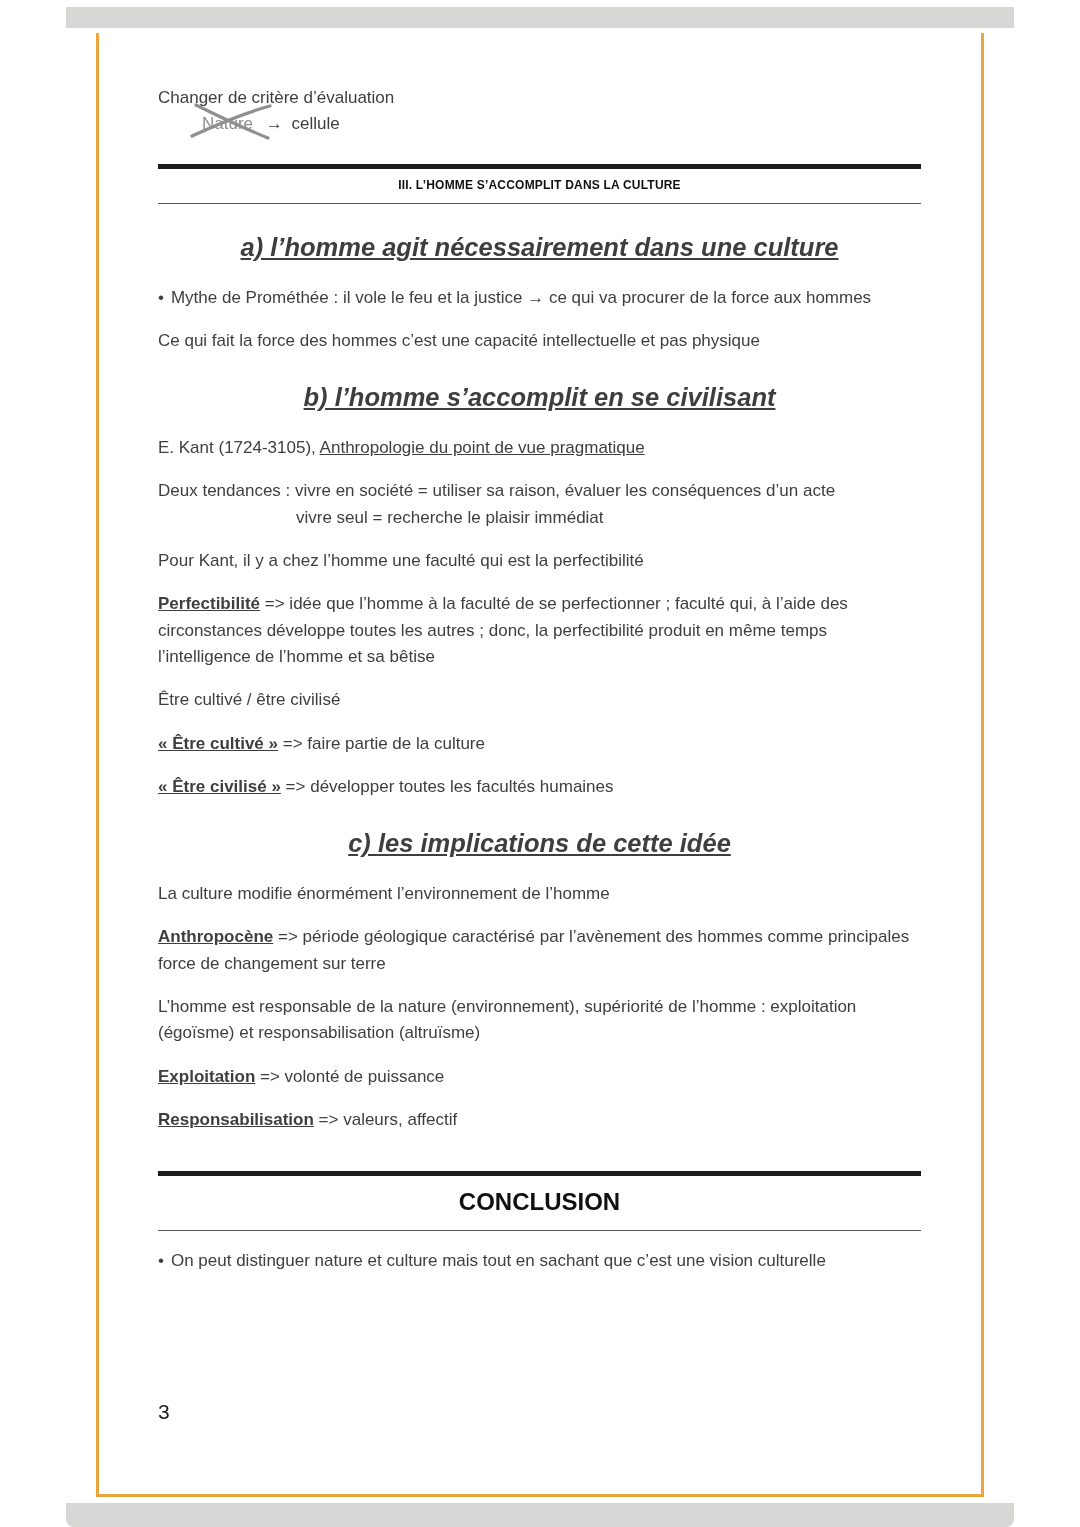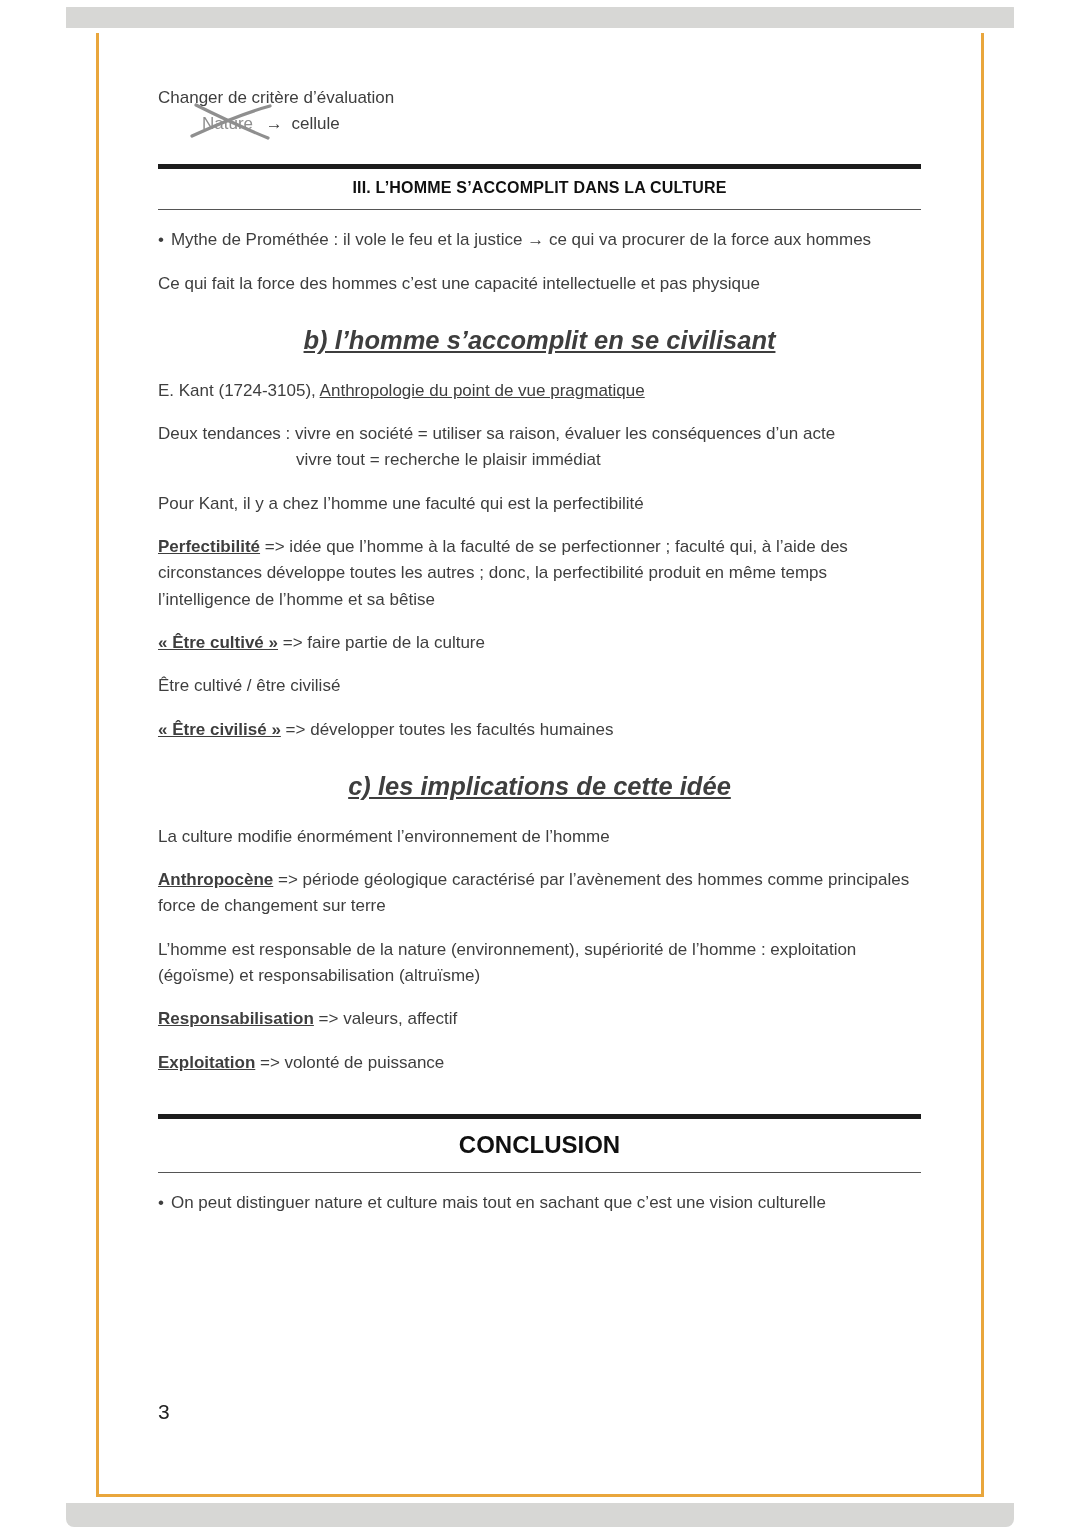--- a/index.html
+++ b/index.html
@@ -50,21 +50,21 @@
     width: 86px; height: 38px;
     pointer-events: none;
   }
   .arrow { margin: 0 4px; color: #3e3e3e; }
 
   .rule-thick { height: 5px; background: #1c1c1c; }
   .rule-thin { height: 1px; background: #555555; }
   .section-title {
     text-align: center;
     font-weight: bold;
-    font-size: 16px;
+    font-size: 12px;
     color: #101010;
     padding: 7px 0 9px 0;
     margin: 0;
     letter-spacing: 0.2px;
   }
   .subheading {
     text-align: center;
     font-style: italic;
     text-decoration: underline;
     margin: 24px 0 16px 0;
@@ -116,55 +116,56 @@
           </span>
           <span class="arrow">→</span>
           <span>cellule</span>
         </p>
       </div>
 
       <div class="rule-thick"></div>
       <h1 class="section-title">III. L’HOMME S’ACCOMPLIT DANS LA CULTURE</h1>
       <div class="rule-thin"></div>
 
+      <h2 class="subheading">a) l’homme agit nécessairement dans une culture</h2>
 
 
       <p class="para"><span class="dot">•</span><span>Mythe de Prométhée : il vole le feu et la justice → ce qui va procurer de la force aux hommes</span></p>
 
       <p class="para">Ce qui fait la force des hommes c’est une capacité intellectuelle et pas physique</p>
 
 
       <h2 class="subheading">b) l’homme s’accomplit en se civilisant</h2>
 
       <p class="para"><span>E. Kant (1724-3105), </span><span class="u">Anthropologie du point de vue pragmatique</span></p>
 
       <p class="para"><span>Deux tendances : </span><span>vivre en société = utiliser sa raison, évaluer les conséquences d’un acte</span><br>
-        <span class="indent2">vivre tout = recherche le plaisir immédiat</span></p>
+        <span class="indent2">vivre seul = recherche le plaisir immédiat</span></p>
 
       <p class="para">Pour Kant, il y a chez l’homme une faculté qui est la perfectibilité</p>
 
       <p class="para"><span class="term-bi">Perfectibilité</span><span> =&gt; idée que l’homme à la faculté de se perfectionner ; faculté qui, à l’aide des circonstances développe toutes les autres ; donc, la perfectibilité produit en même temps l’intelligence de l’homme et sa bêtise</span></p>
 
+      <p class="para">Être cultivé / être civilisé</p>
+
       <p class="para"><span class="term-bi">« Être cultivé »</span><span> =&gt; faire partie de la culture</span></p>
-
-      <p class="para">Être cultivé / être civilisé</p>
 
       <p class="para"><span class="term-bi">« Être civilisé »</span><span> =&gt; développer toutes les facultés humaines</span></p>
 
       <h2 class="subheading">c) les implications de cette idée</h2>
 
       <p class="para">La culture modifie énormément l’environnement de l’homme</p>
 
       <p class="para"><span class="term-bi">Anthropocène</span><span> =&gt; période géologique caractérisé par l’avènement des hommes comme principales force de changement sur terre</span></p>
 
       <p class="para">L’homme est responsable de la nature (environnement), supériorité de l’homme : exploitation (égoïsme) et responsabilisation (altruïsme)</p>
 
+      <p class="para"><span class="term-b">Exploitation</span><span> =&gt; volonté de puissance</span></p>
+
       <p class="para"><span class="term-b">Responsabilisation</span><span> =&gt; valeurs, affectif</span></p>
-
-      <p class="para"><span class="term-b">Exploitation</span><span> =&gt; volonté de puissance</span></p>
 
       <div class="conclusion-block">
         <div class="rule-thick"></div>
         <h1 class="conclusion-title">CONCLUSION</h1>
         <div class="rule-thin"></div>
       </div>
 
       <p class="para"><span class="dot">•</span><span>On peut distinguer nature et culture mais tout en sachant que c’est une vision culturelle</span></p>
 
     </div>

